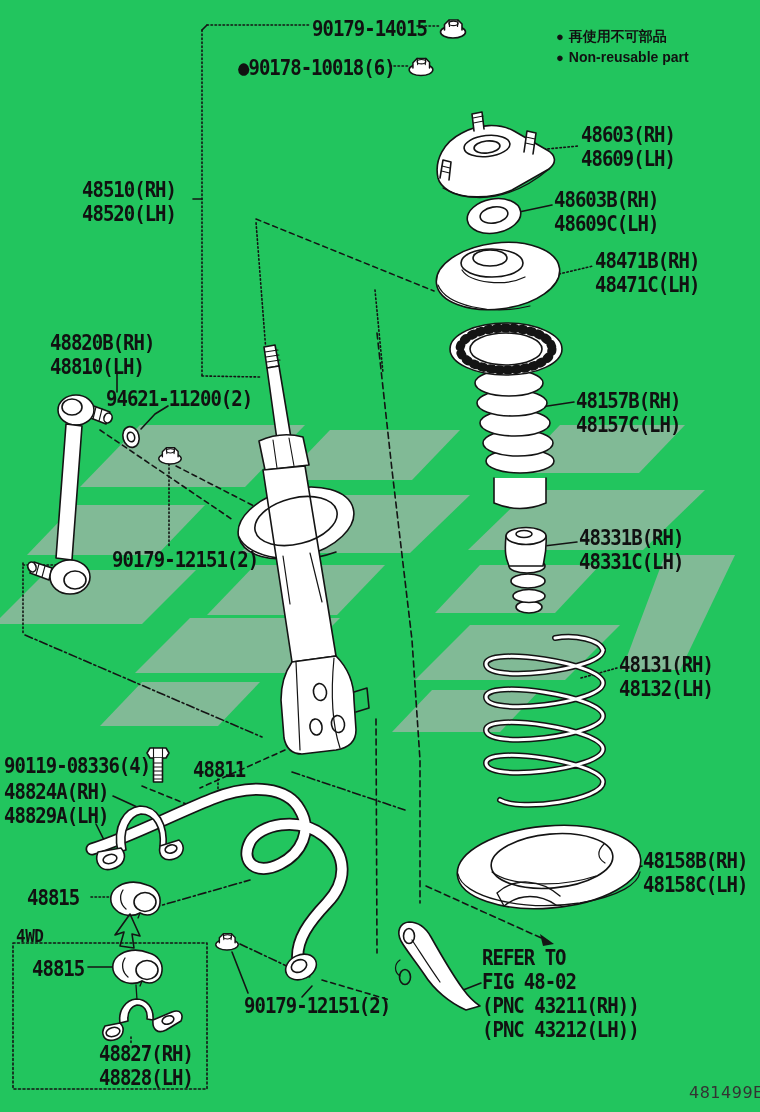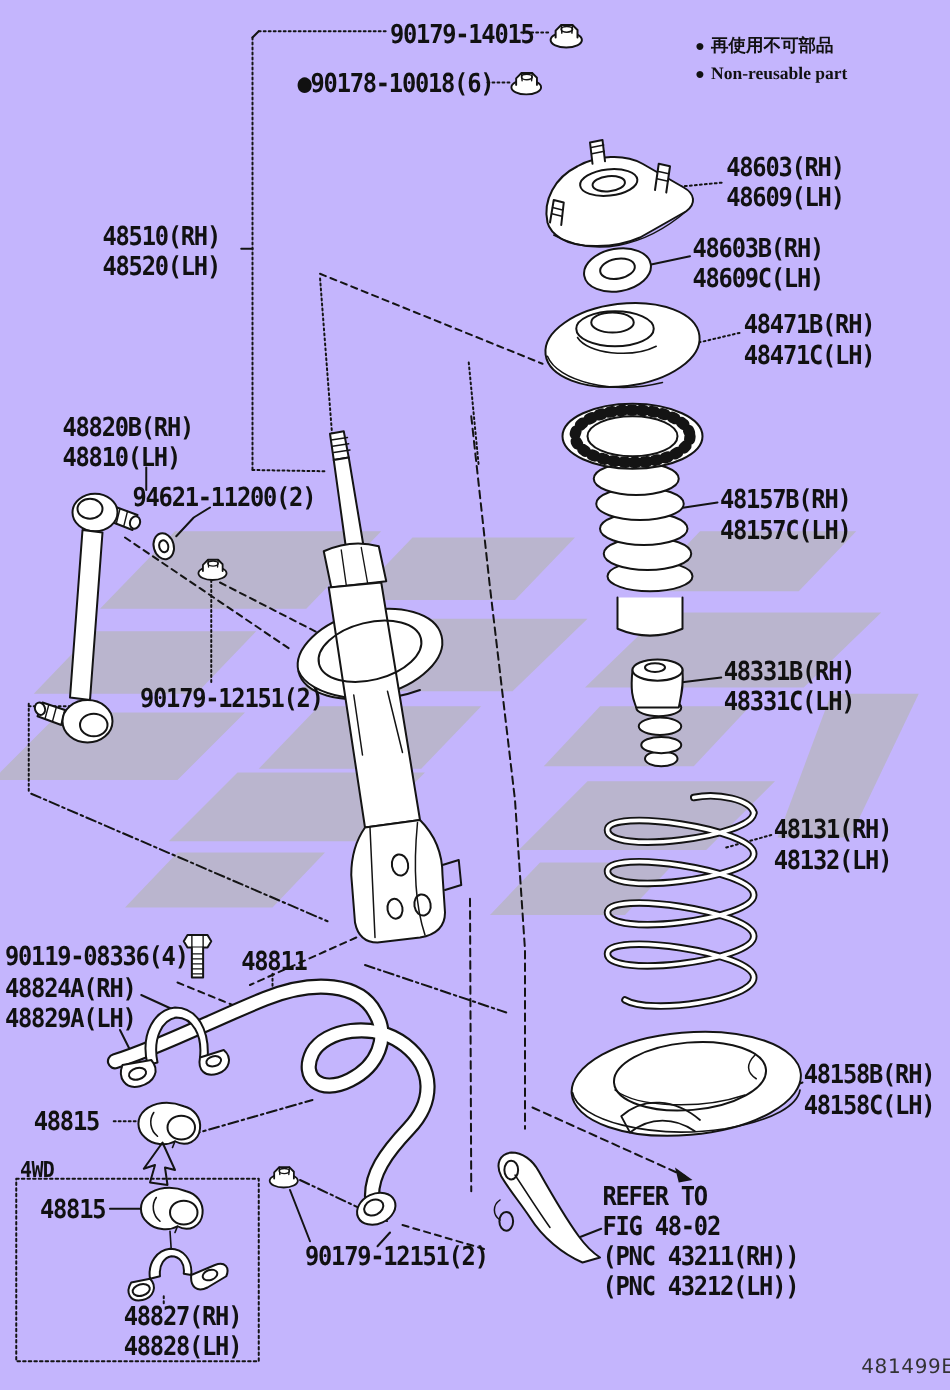--- a/index.html
+++ b/index.html
@@ -1,22 +1,22 @@
 <!DOCTYPE html>
 <html><head>
 <meta charset="utf-8">
 <style>
   html,body{margin:0;padding:0;background:#fff;}
-  .stage{position:relative;width:760px;height:1112px;background:#c4b5fd;overflow:hidden;
+  .stage{position:relative;width:760px;height:1112px;background:#22c55e;overflow:hidden;
          font-family:"DejaVu Sans Mono",monospace;}
   svg.art{position:absolute;left:0;top:0;}
   .lbl{position:absolute;font-weight:bold;font-size:19px;line-height:22px;color:#111;
        letter-spacing:-1px;white-space:nowrap;transform:scaleY(1.1);transform-origin:left top;}
   .lbl .ln{display:block;}
-  .legend{position:absolute;font-family:Liberation Serif, serif;font-weight:bold;
+  .legend{position:absolute;font-family:Liberation Sans, sans-serif;font-weight:bold;
           font-size:14px;line-height:21px;color:#111;white-space:nowrap;}
   .legend .b{font-size:13px;margin-right:5px;}
   .smalltag{font-size:16px;letter-spacing:-0.5px;}
   .figcode{position:absolute;font-family:"DejaVu Sans",sans-serif;font-weight:normal;
            font-size:16px;color:#333;letter-spacing:0.5px;}
 </style>
 </head>
 <body>
 
 <div class="stage">

